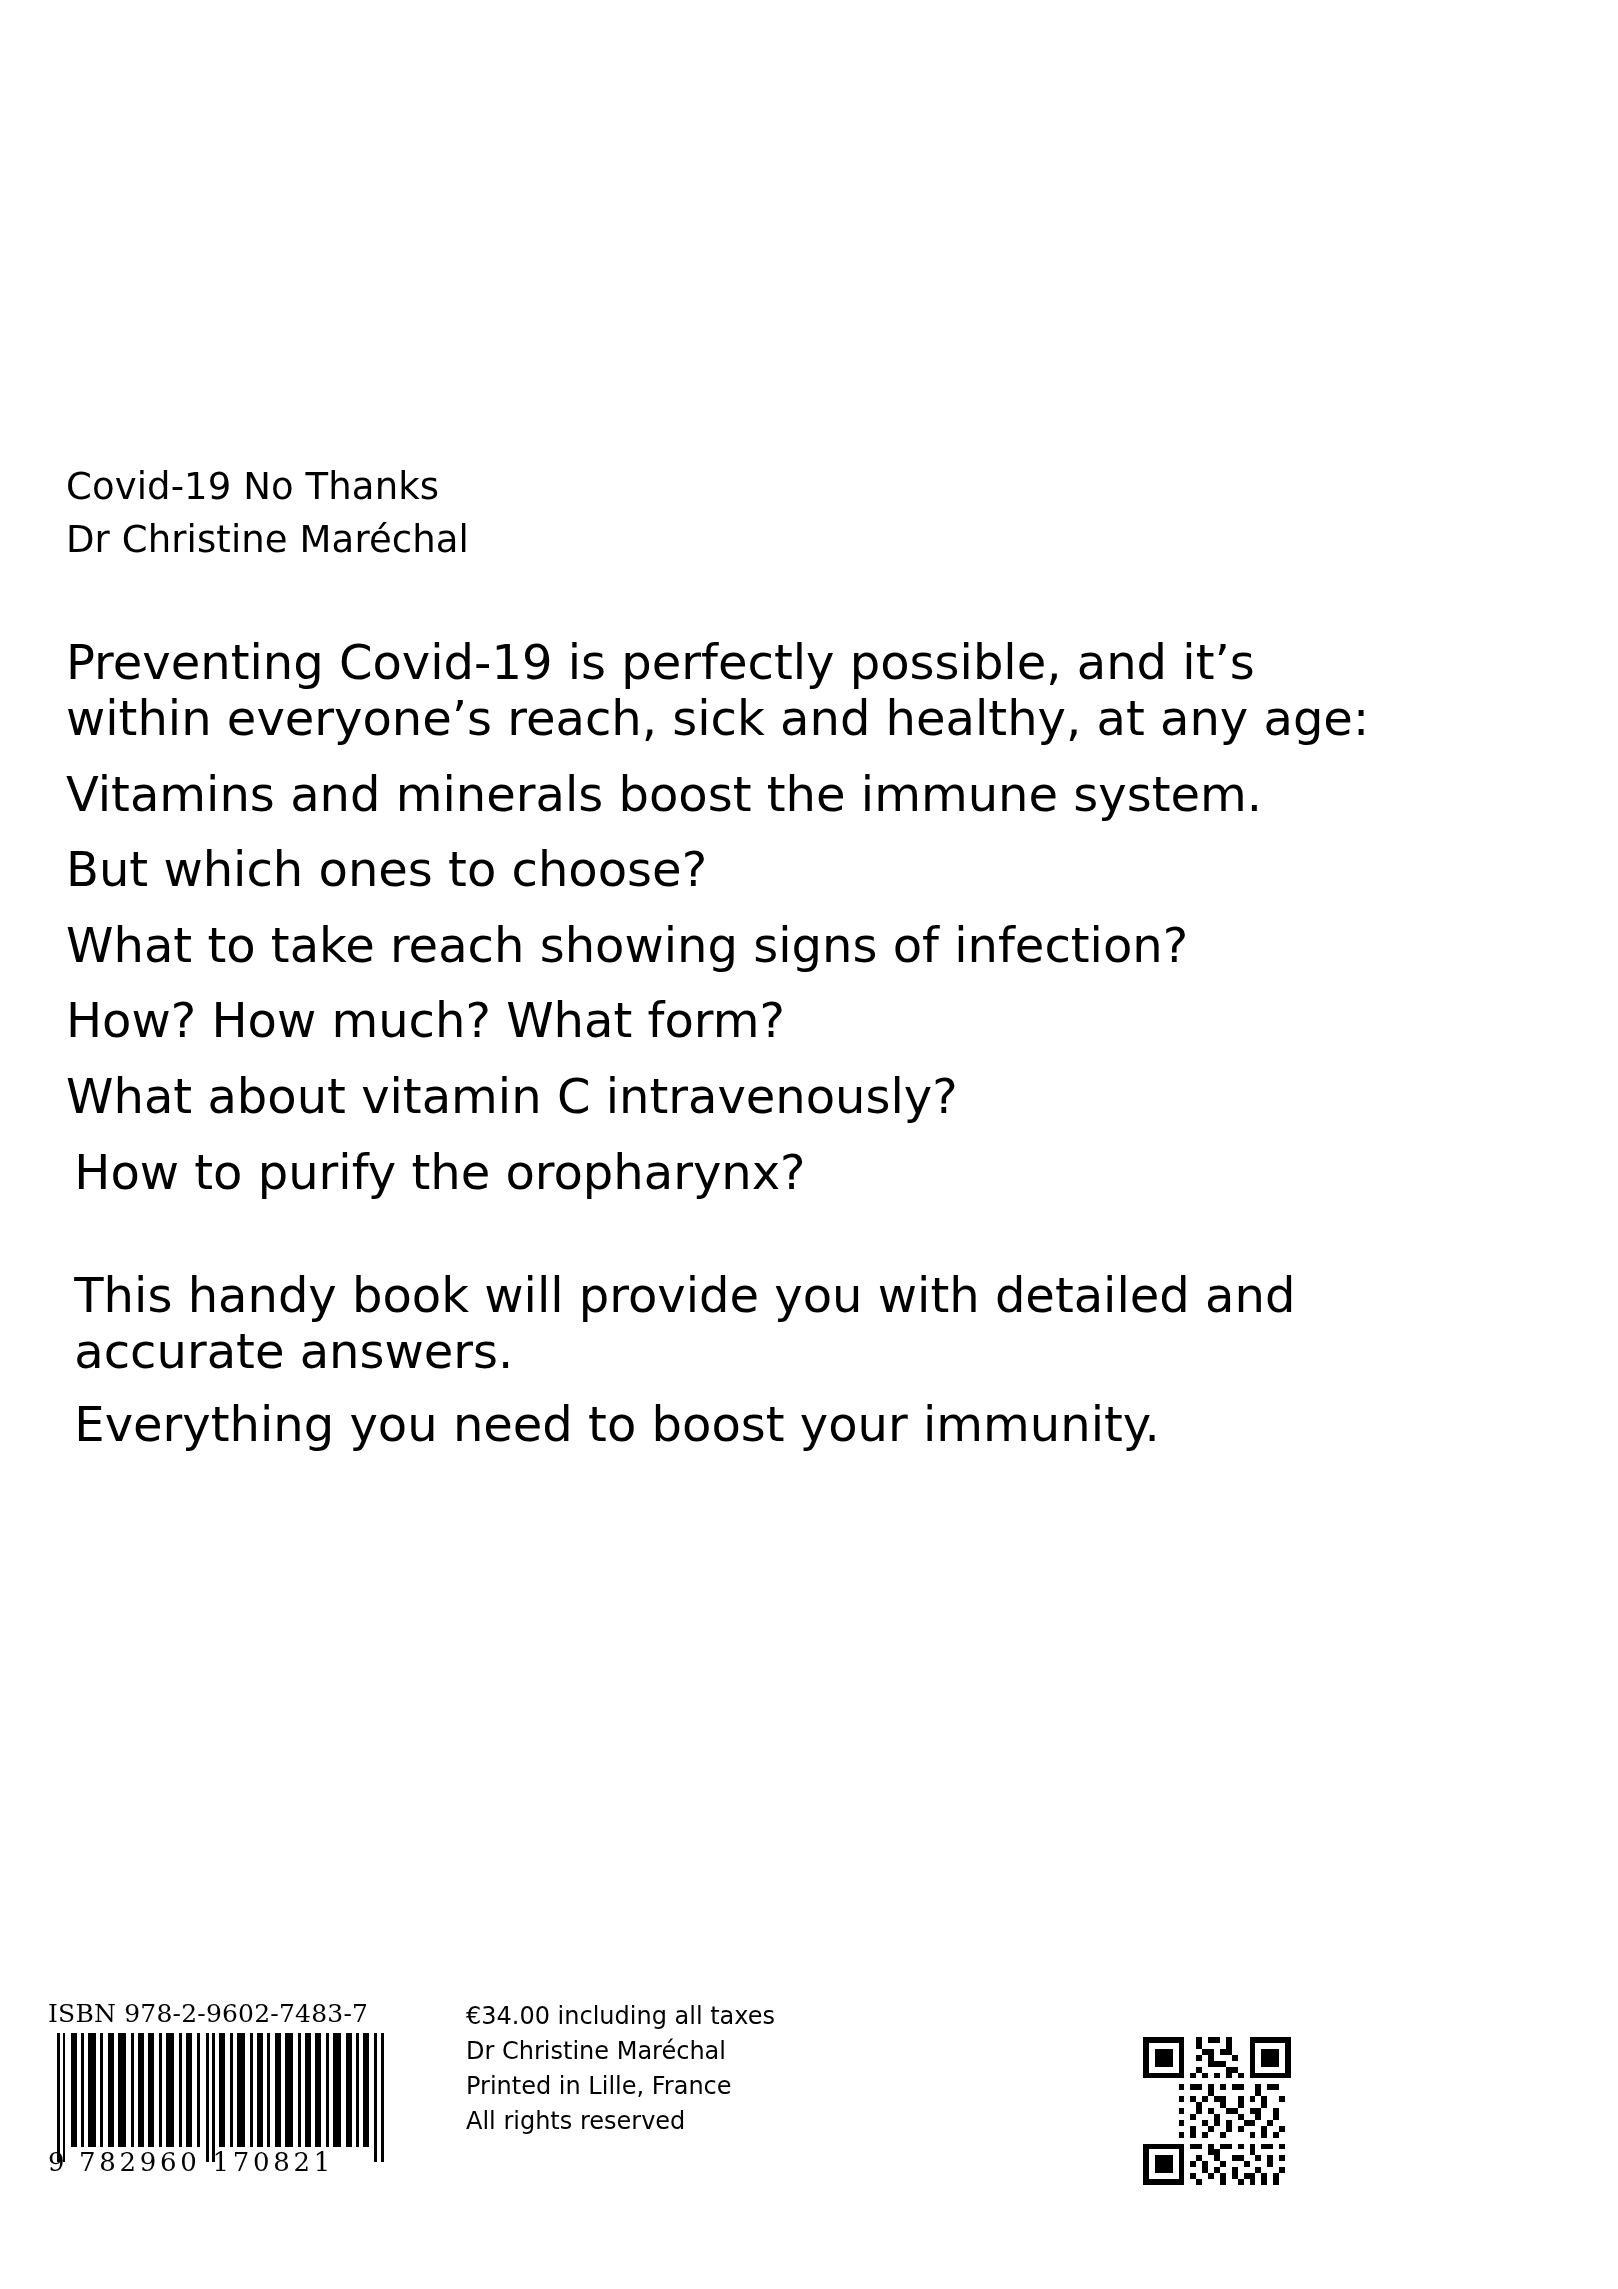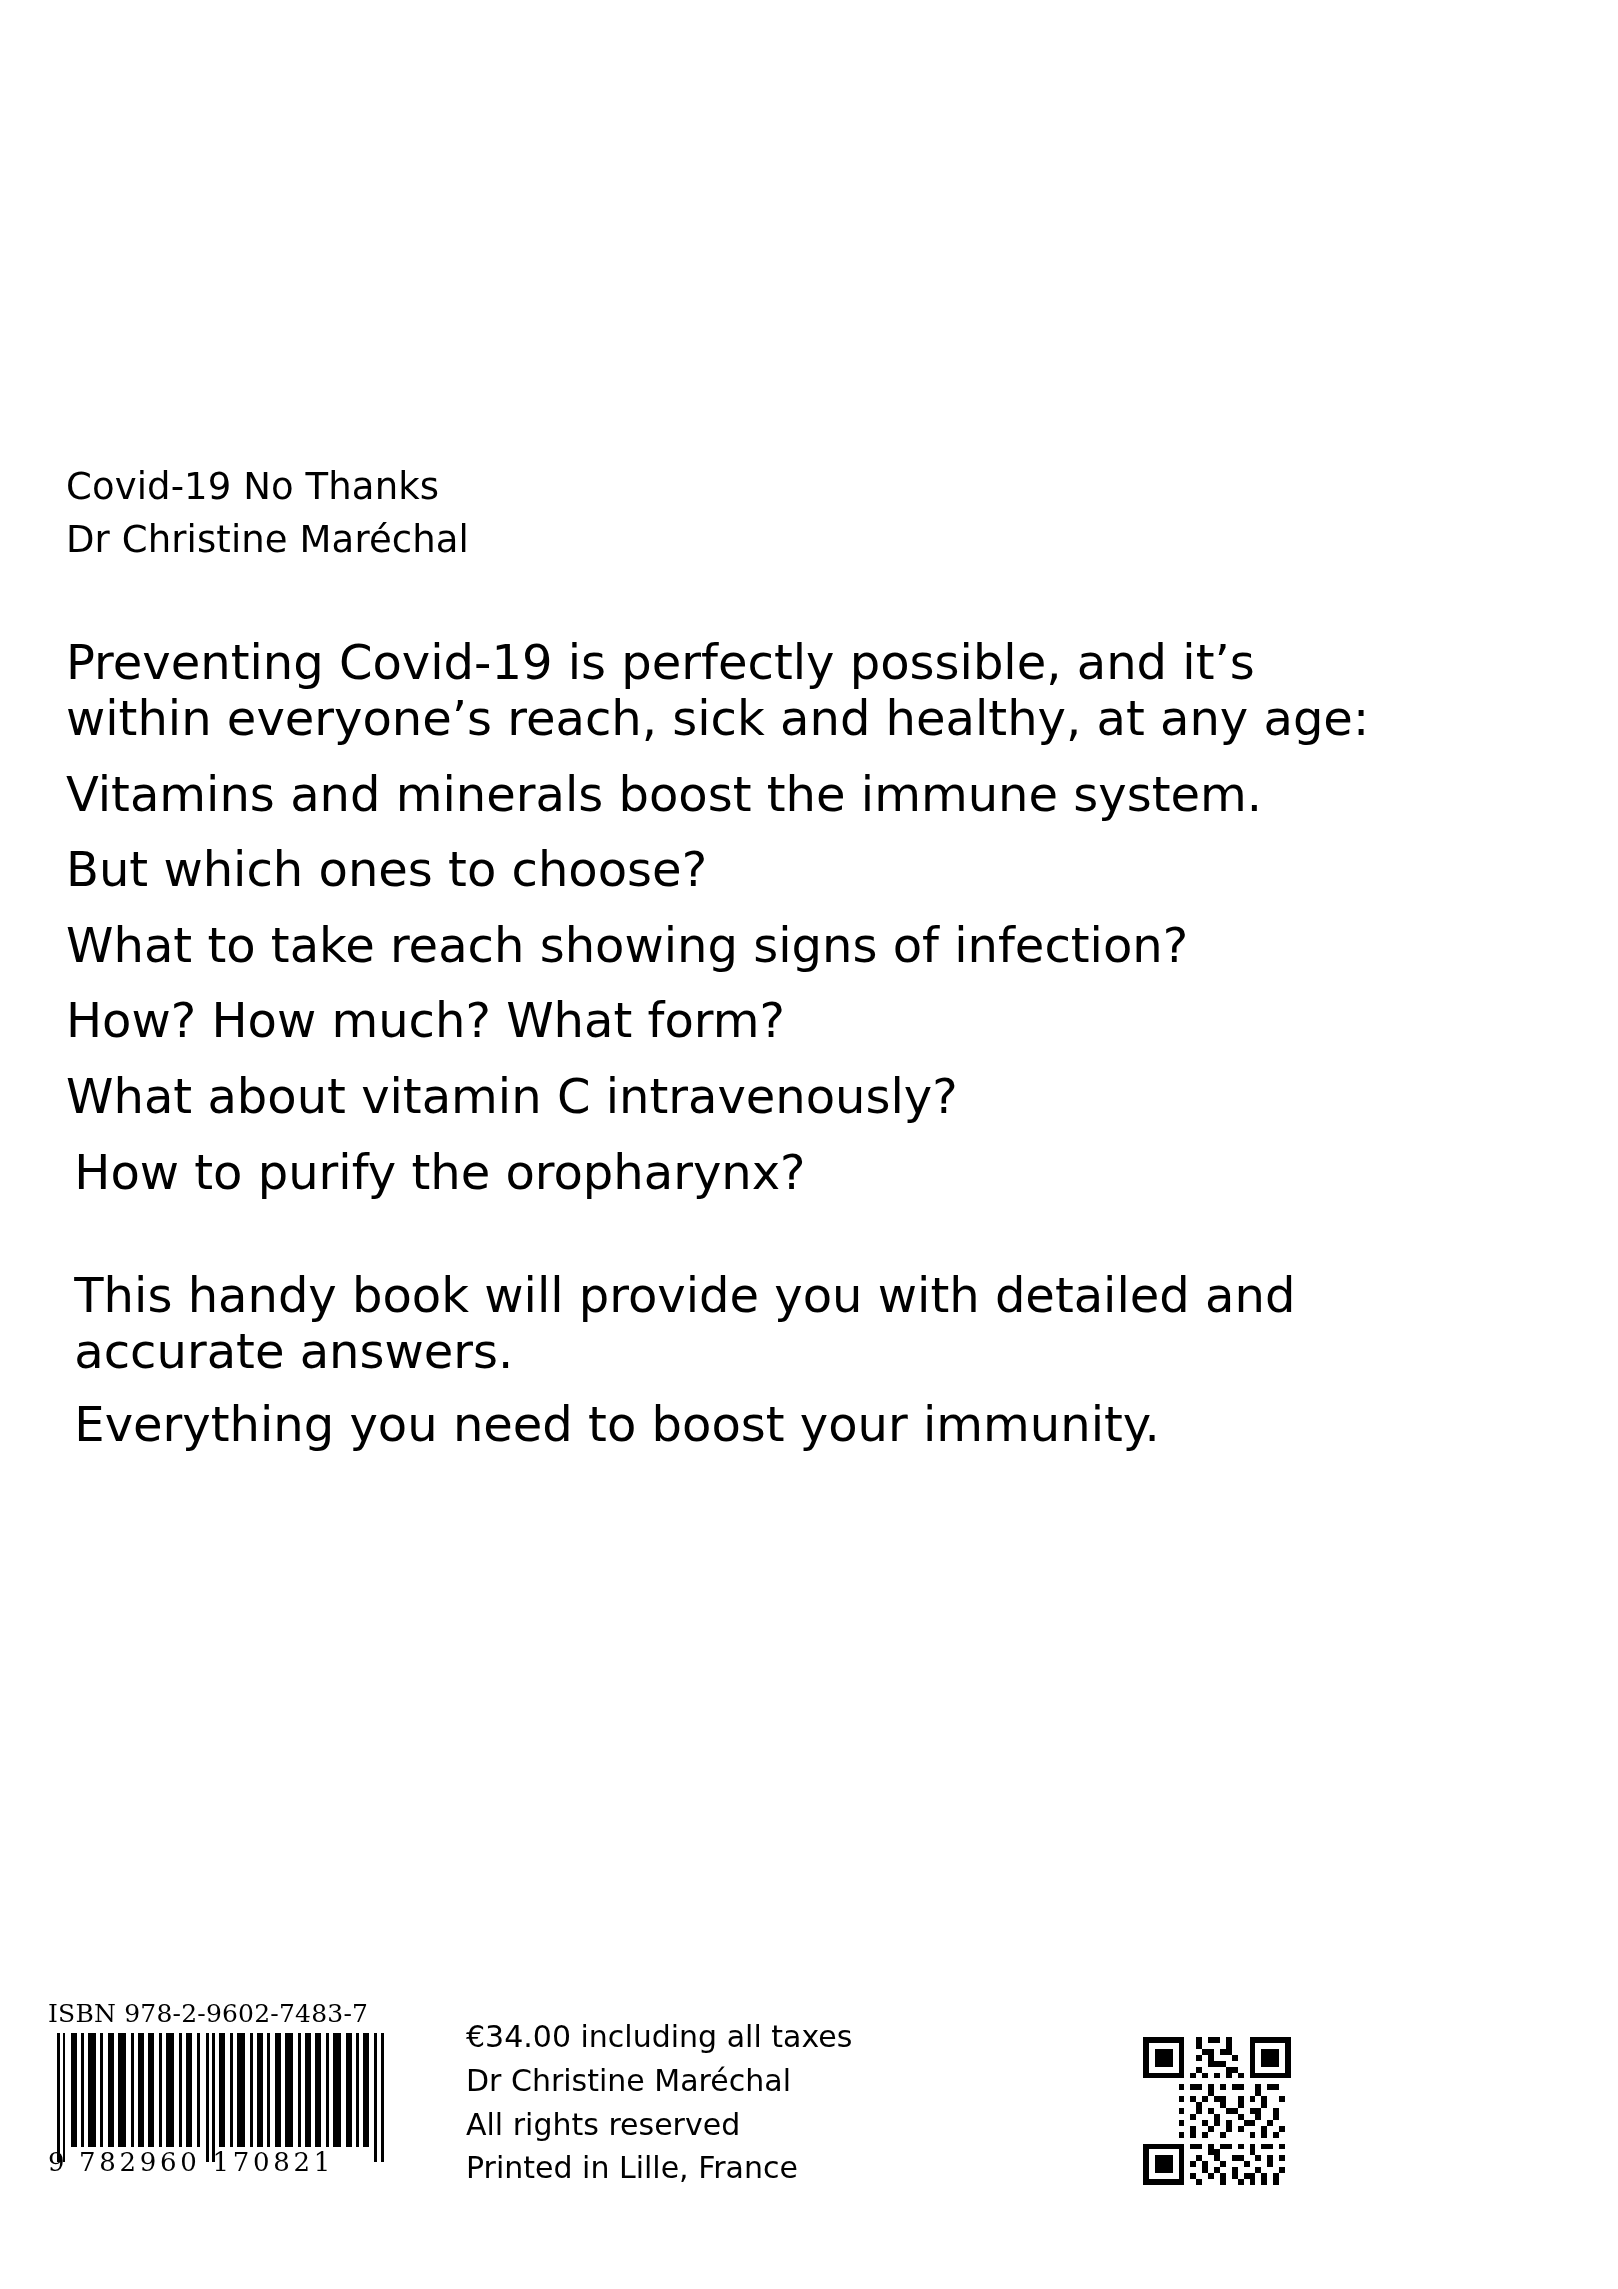--- a/index.html
+++ b/index.html
@@ -140,22 +140,22 @@
 
   .barcode-digits .main {
     position: absolute;
     left: 31px;
     bottom: 0;
   }
 
   .credits {
     position: absolute;
     left: 466px;
-    top: 35px;
-    font-size: 30px;
+    top: 19px;
+    font-size: 24px;
     line-height: 1.46;
   }
 
   .credits div {
     white-space: pre;
   }
 
   
   .qr-wrap {
     position: absolute;
@@ -245,22 +245,22 @@
         <div class="barcode-digits">
           <span class="lead">9</span>
           <span class="main">782960 170821</span>
         </div>
       </div>
     </div>
 
     <div class="credits">
       <div>€34.00 including all taxes</div>
       <div>Dr Christine Maréchal</div>
+      <div>Printed in Lille, France</div>
       <div>All rights reserved</div>
-      <div>Printed in Lille, France</div>
     </div>
 
     <div class="qr-wrap">
       <svg width="148" height="148" viewBox="0 0 25 25" shape-rendering="crispEdges" aria-hidden="true">
         <rect width="25" height="25" fill="#ffffff"></rect>
         <g fill="#000000">
 
           <rect x="0" y="0" width="7" height="1"></rect>
             <rect x="0" y="6" width="7" height="1"></rect>
           <rect x="0" y="0" width="1" height="7"></rect>

